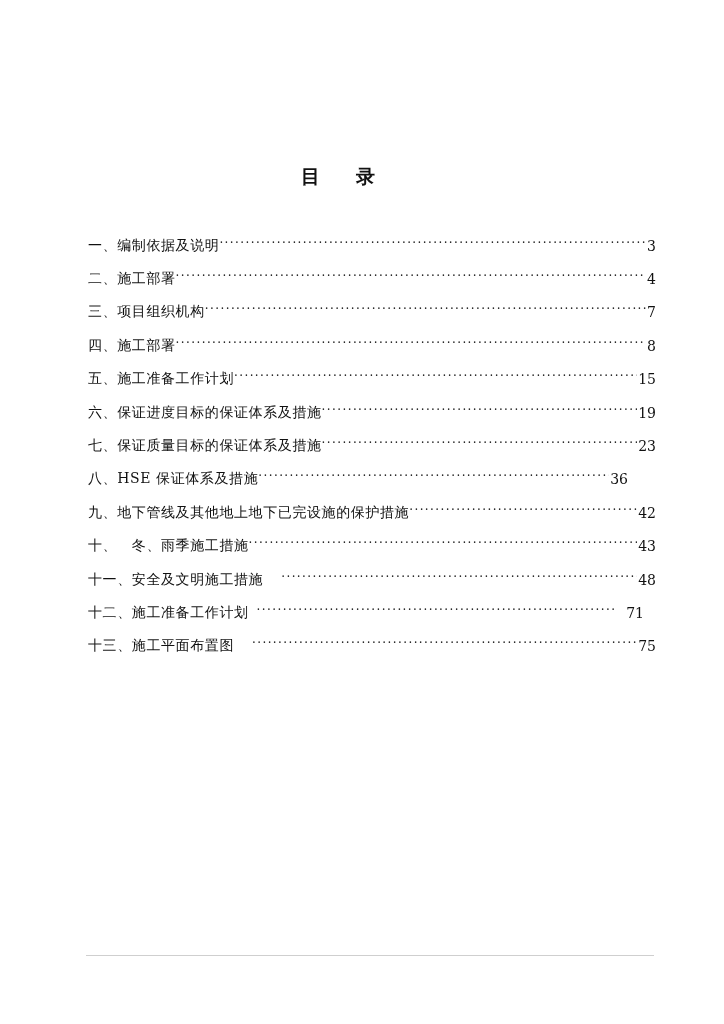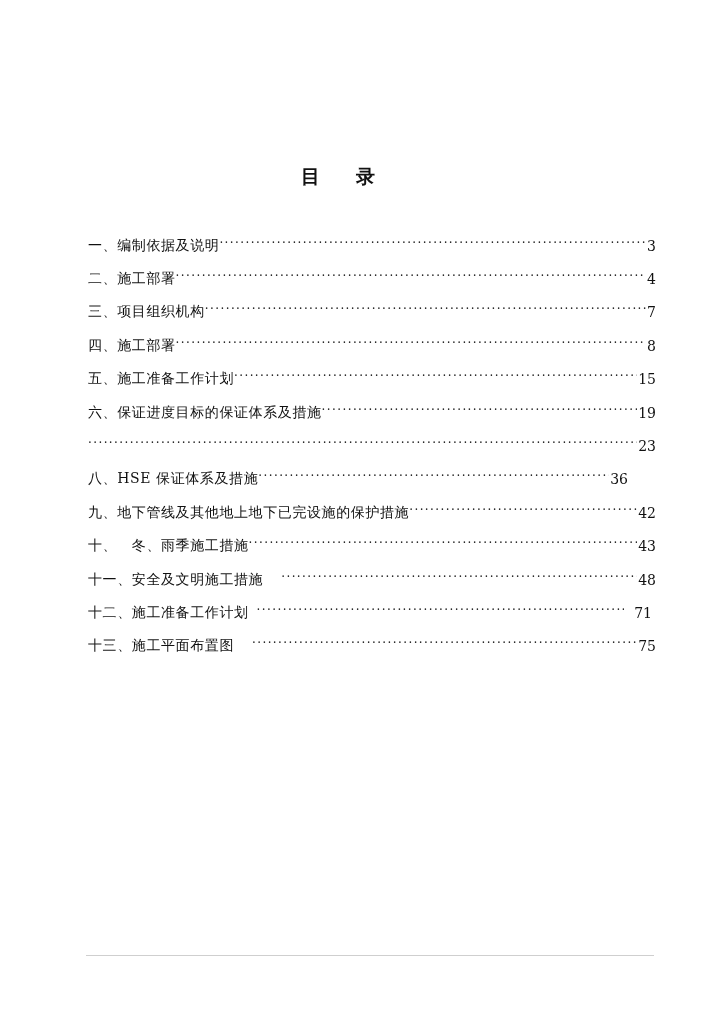--- a/index.html
+++ b/index.html
@@ -123,20 +123,21 @@
     <span class="toc-label">五、施工准备工作计划</span>
     <span class="toc-leader"></span>
     <span class="toc-page">15</span>
   </div>
   <div class="toc-row">
     <span class="toc-label">六、保证进度目标的保证体系及措施</span>
     <span class="toc-leader"></span>
     <span class="toc-page">19</span>
   </div>
   <div class="toc-row">
+    <span class="toc-label">七、保证质量目标的保证体系及措施</span>
     <span class="toc-leader"></span>
     <span class="toc-page">23</span>
   </div>
   <div class="toc-row">
     <span class="toc-label">八、HSE 保证体系及措施</span>
     <span class="toc-leader"></span>
     <span class="toc-page" style="margin-right:28px;">36</span>
   </div>
   <div class="toc-row">
     <span class="toc-label">九、地下管线及其他地上地下已完设施的保护措施</span>
@@ -149,21 +150,21 @@
     <span class="toc-page">43</span>
   </div>
   <div class="toc-row">
     <span class="toc-label">十一、安全及文明施工措施</span>
     <span class="toc-leader pad-left"></span>
     <span class="toc-page">48</span>
   </div>
   <div class="toc-row">
     <span class="toc-label">十二、施工准备工作计划</span>
     <span class="toc-leader" style="margin-left:8px;"></span>
-    <span class="toc-page pad-left" style="margin-right:4px;">71</span>
+    <span class="toc-page pad-left" style="margin-right:12px;">71</span>
   </div>
   <div class="toc-row">
     <span class="toc-label">十三、施工平面布置图</span>
     <span class="toc-leader pad-left"></span>
     <span class="toc-page">75</span>
   </div>
 </div>
 
 <div class="footer-rule"></div>
 

